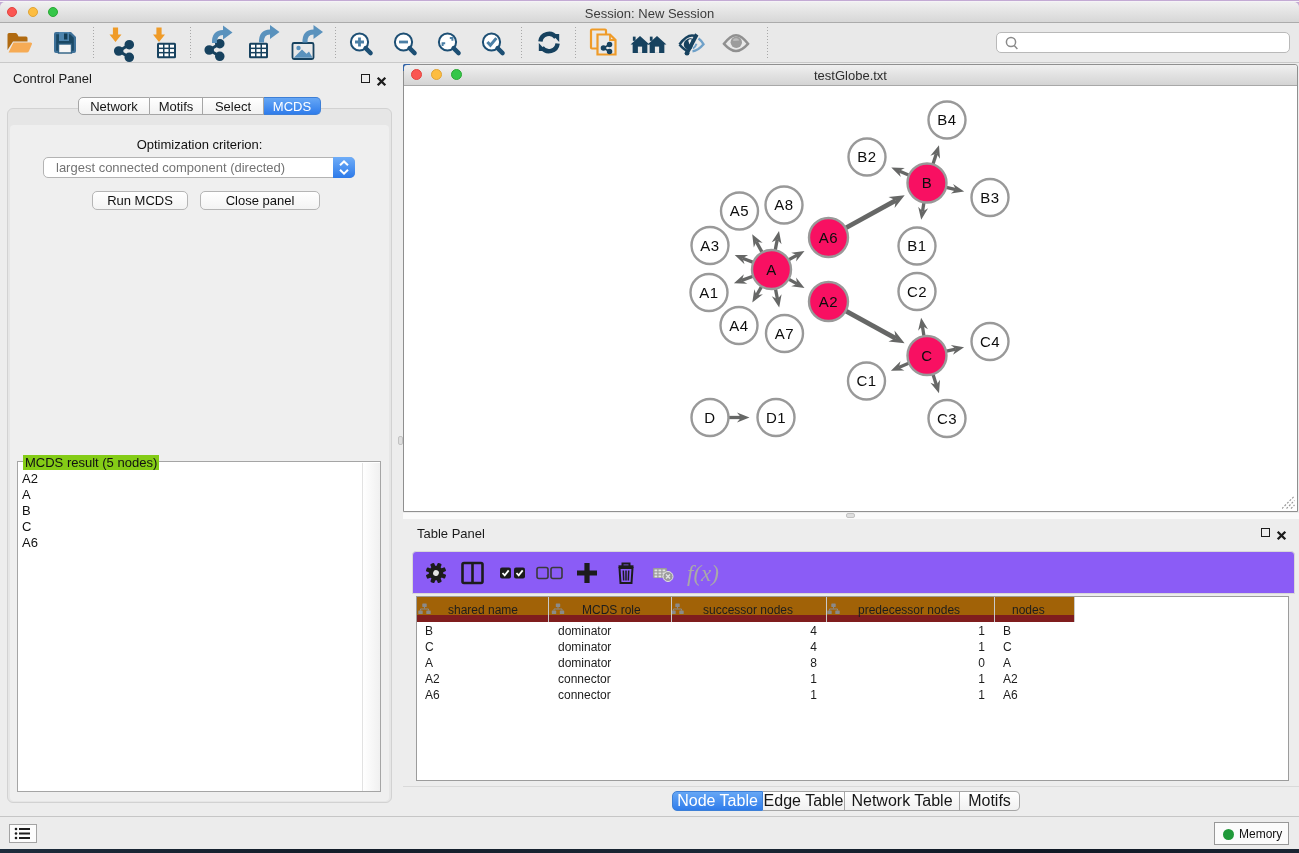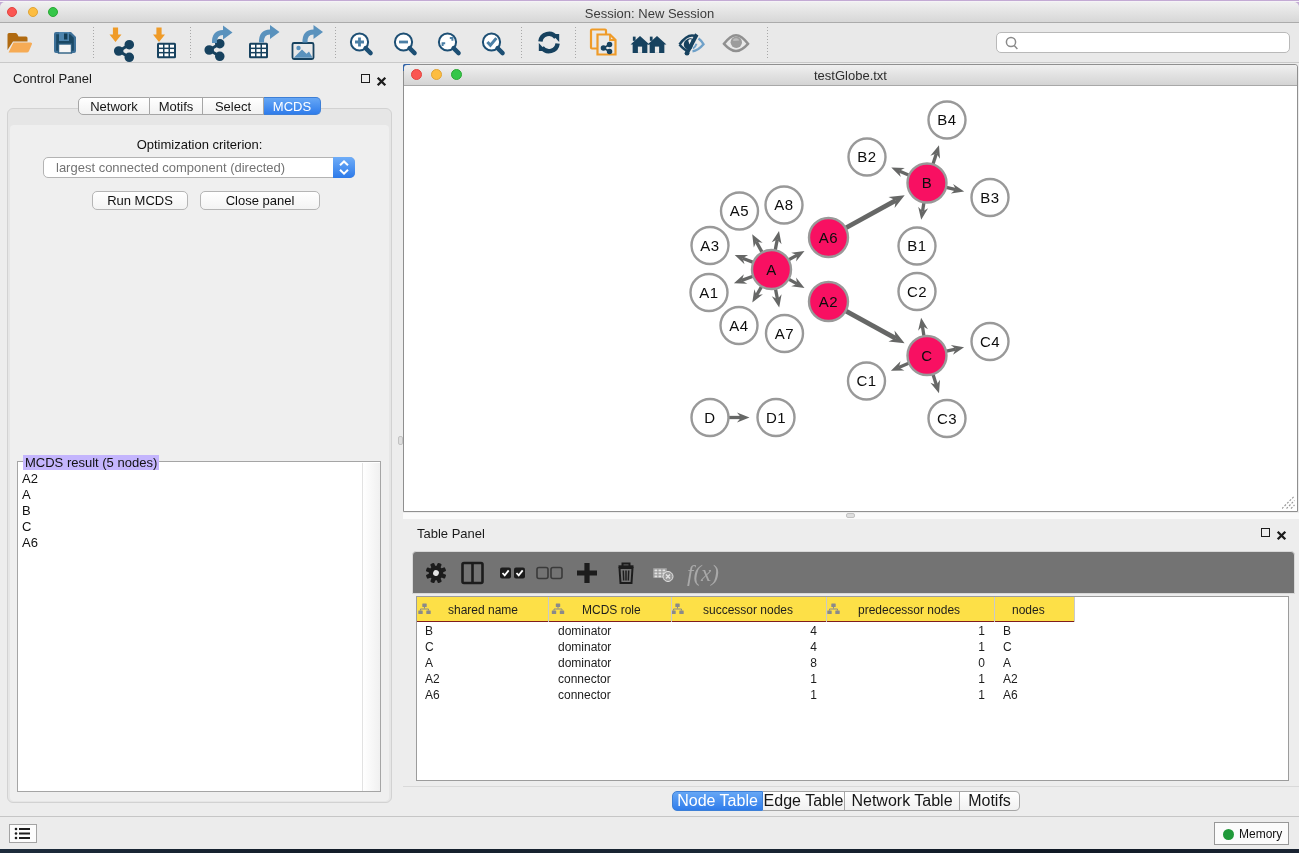--- a/index.html
+++ b/index.html
@@ -31,21 +31,21 @@
 border:1px solid #d2d2d2;border-radius:6px}
 #cpInner{left:10px;top:125px;width:379px;height:676px;background:#efefef;border-radius:4px}
 #optLabel{left:0;top:137px;width:399px;text-align:center;font-size:13px;color:#111}
 #dropdown{left:43px;top:157px;width:312px;height:21px;background:#fff;border:1px solid #b3b3b3;border-radius:5px;}
 #dropdown span{position:absolute;left:12px;top:2px;font-size:13px;color:#737373}
 #ddBtn{right:-1px;top:-1px;width:22px;height:21px;border-radius:0 5px 5px 0;
 background:linear-gradient(#6fadf8,#2d7ae9)}
 .btn{height:19px;background:linear-gradient(#ffffff,#f3f3f3);border:1px solid #b5b5b5;border-radius:5px;
 font-size:13px;color:#111;display:flex;align-items:center;justify-content:center;position:absolute}
 #groupbox{left:17px;top:461px;width:364px;height:331px;border:1px solid #a5a5a5}
-#gbLabel{left:23px;top:455px;font-size:13px;color:#111;background:#c4b5fd;padding:0 2px}
+#gbLabel{left:23px;top:455px;font-size:13px;color:#111;background:#84cc16;padding:0 2px}
 #gbList{left:18px;top:462px;width:362px;height:329px;background:#fff;font-size:13px;color:#111;
 line-height:16px;padding:9px 0 0 4px}
 #gbScroll{left:362px;top:463px;width:18px;height:328px;background:linear-gradient(to right,#ffffff,#f0f0f0);border-left:1px solid #e2e2e2}
 
 #statusbar{left:0;top:816px;width:1299px;height:33px;background:#ececec;border-top:1px solid #c6c6c6}
 #listBtn{left:9px;top:824px;width:28px;height:19px;background:#fcfcfc;border:1px solid #a3a3a3}
 #memBox{left:1214px;top:822px;width:75px;height:23px;background:#fbfbfb;border:1px solid #989898}
 #memBox i{position:absolute;left:8px;top:6px;width:11px;height:11px;border-radius:50%;background:#1f9939}
 #memBox b{position:absolute;left:24px;top:4px;font-size:12px;font-weight:normal;color:#111}
 #deskBot{left:0;top:849px;width:1299px;height:4px;background:linear-gradient(90deg,#1d2c3c,#131d29 25%,#1a2735 55%,#0f1824 80%,#1a2432)}
@@ -55,23 +55,23 @@
 border-bottom:1px solid #a8a8a8;border-radius:3px 3px 0 0}
 #nwText{width:100%;text-align:center;top:3px;font-size:13px;color:#2e2e2e}
 #graph{left:0px;top:22px}
 #graph text{font-size:15px;letter-spacing:0.5px;fill:#0d0d0d;text-anchor:middle;font-family:"Liberation Sans",sans-serif}
 .en{stroke:#666766;stroke-width:3.3;fill:none}
 .et{stroke:#666766;stroke-width:4.8;fill:none}
 
 .handle{background:#dedede;border:1px solid #c2c2c2;border-radius:2px}
 
 #tpTitle{left:417px;top:526px;font-size:13px;color:#1b1b1b}
-#tpBar{left:412px;top:551px;width:883px;height:43px;background:#737373;border:1px solid #d8d8d8;border-radius:4px 4px 0 0}
+#tpBar{left:412px;top:551px;width:883px;height:43px;background:#8b5cf6;border:1px solid #d8d8d8;border-radius:4px 4px 0 0}
 #tbl{left:416px;top:596px;width:873px;height:185px;background:#fff;border:1px solid #9c9c9c}
-#tblHead{left:0px;top:0px;width:658px;height:25px;background:#fde047;border-bottom:1px solid #7f1d1d}
+#tblHead{left:0px;top:0px;width:658px;height:25px;background:#a16207;border-bottom:7px solid #7f1d1d}
 .hdiv{top:0;width:1px;height:25px;background:#c9c9c9}
 .hlabel{top:6px;font-size:12px;color:#1d1d1d}
 .cell{position:absolute;font-size:12px;color:#1c1c1c}
 #tabsBT .tab{font-size:16px}
 #rline{left:403px;top:786px;width:896px;height:1px;background:#d9d9d9}
 #gapStrip{left:403px;top:513px;width:896px;height:6px;background:#fafafa}
 </style></head>
 <body>
 <div class="abs" id="deskTop"></div>
 <div class="abs" style="left:0;top:2px;width:7px;height:7px;background:#c3aad4"></div>

